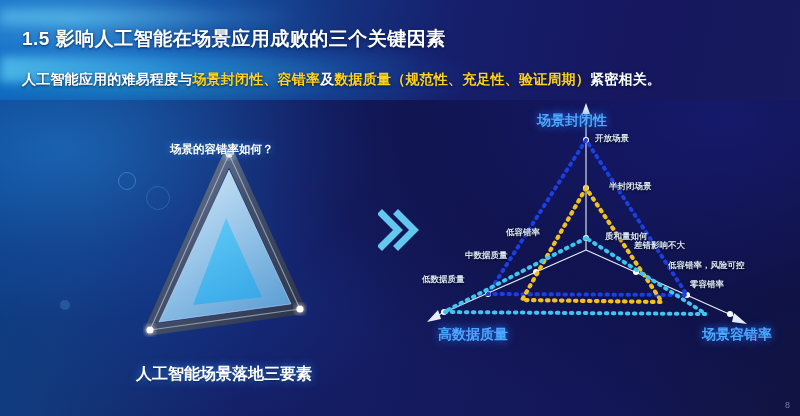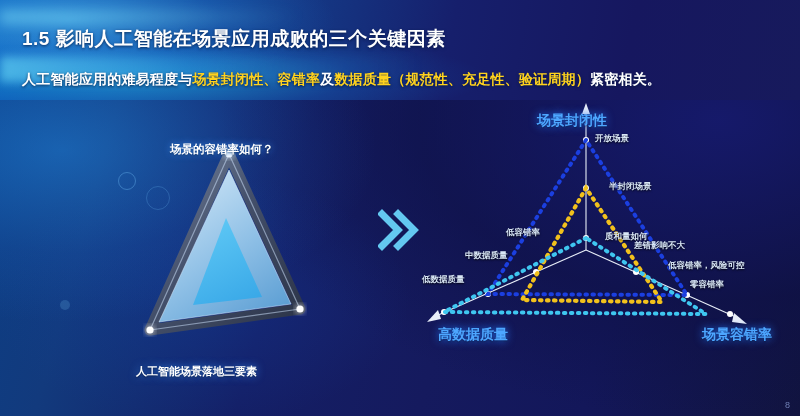--- a/index.html
+++ b/index.html
@@ -51,21 +51,21 @@
   .left-block{position:absolute;left:10px;top:108px;width:370px;height:290px;}
   .lbl{
     position:absolute;color:#ffffff;font-size:11.5px;font-weight:bold;
     text-shadow:0 0 7px rgba(60,150,255,0.9),0 1px 2px rgba(0,0,0,0.6);
     line-height:18px;white-space:nowrap;
   }
   .lbl-top{left:160px;top:32px;}
   .lbl-left{left:22px;top:126px;text-align:center;width:122px;white-space:normal;}
   .lbl-right{left:212px;top:196px;}
   .caption{
-    position:absolute;color:#ffffff;font-size:11px;font-weight:bold;
+    position:absolute;color:#ffffff;font-size:16px;font-weight:bold;
     text-shadow:0 0 8px rgba(60,150,255,0.8),0 1px 2px rgba(0,0,0,0.6);
     white-space:nowrap;
   }
   .cap-left{left:136px;top:364px;}
   .cap-right{left:534px;top:371px;}
   
   .arrow{position:absolute;left:378px;top:206px;}
   
   .right-block{position:absolute;left:412px;top:100px;width:388px;height:260px;}
   .ax-title{

